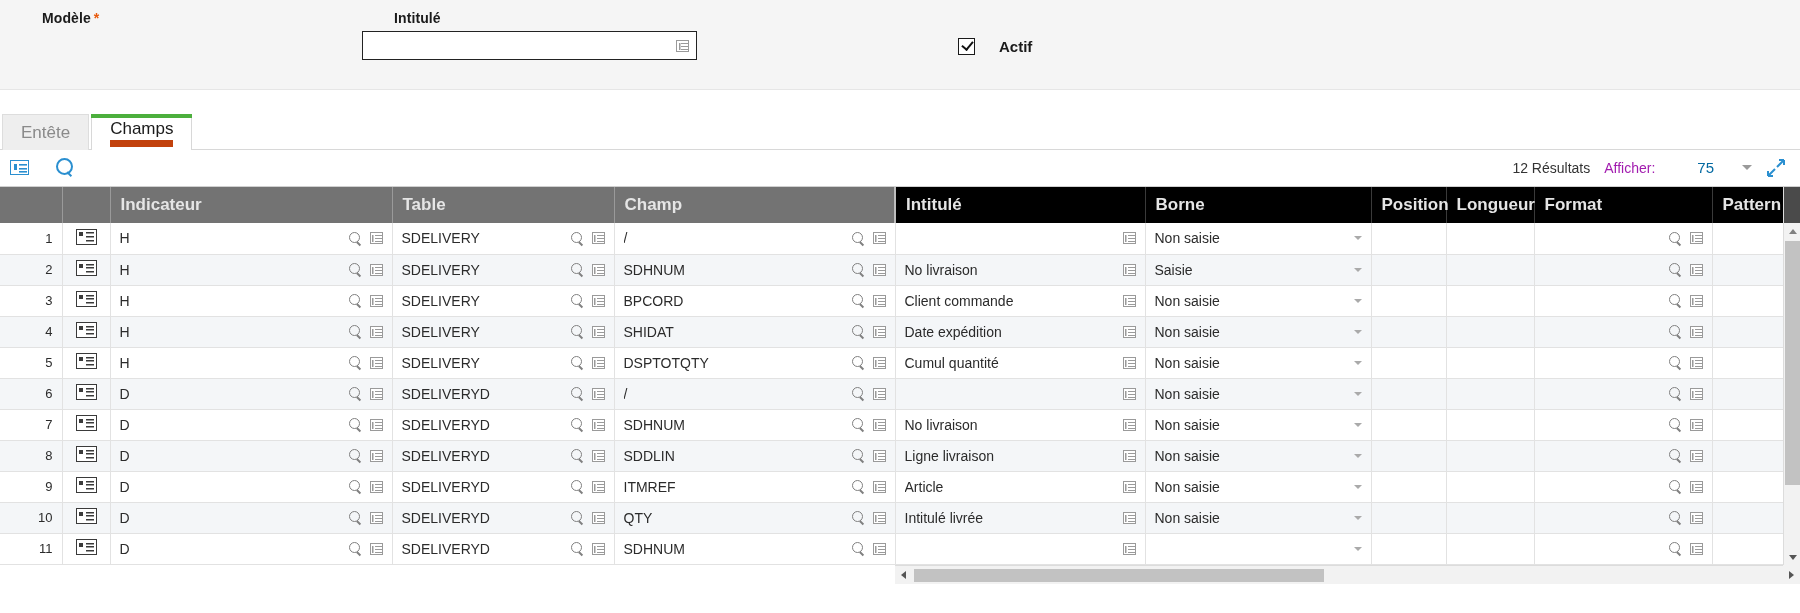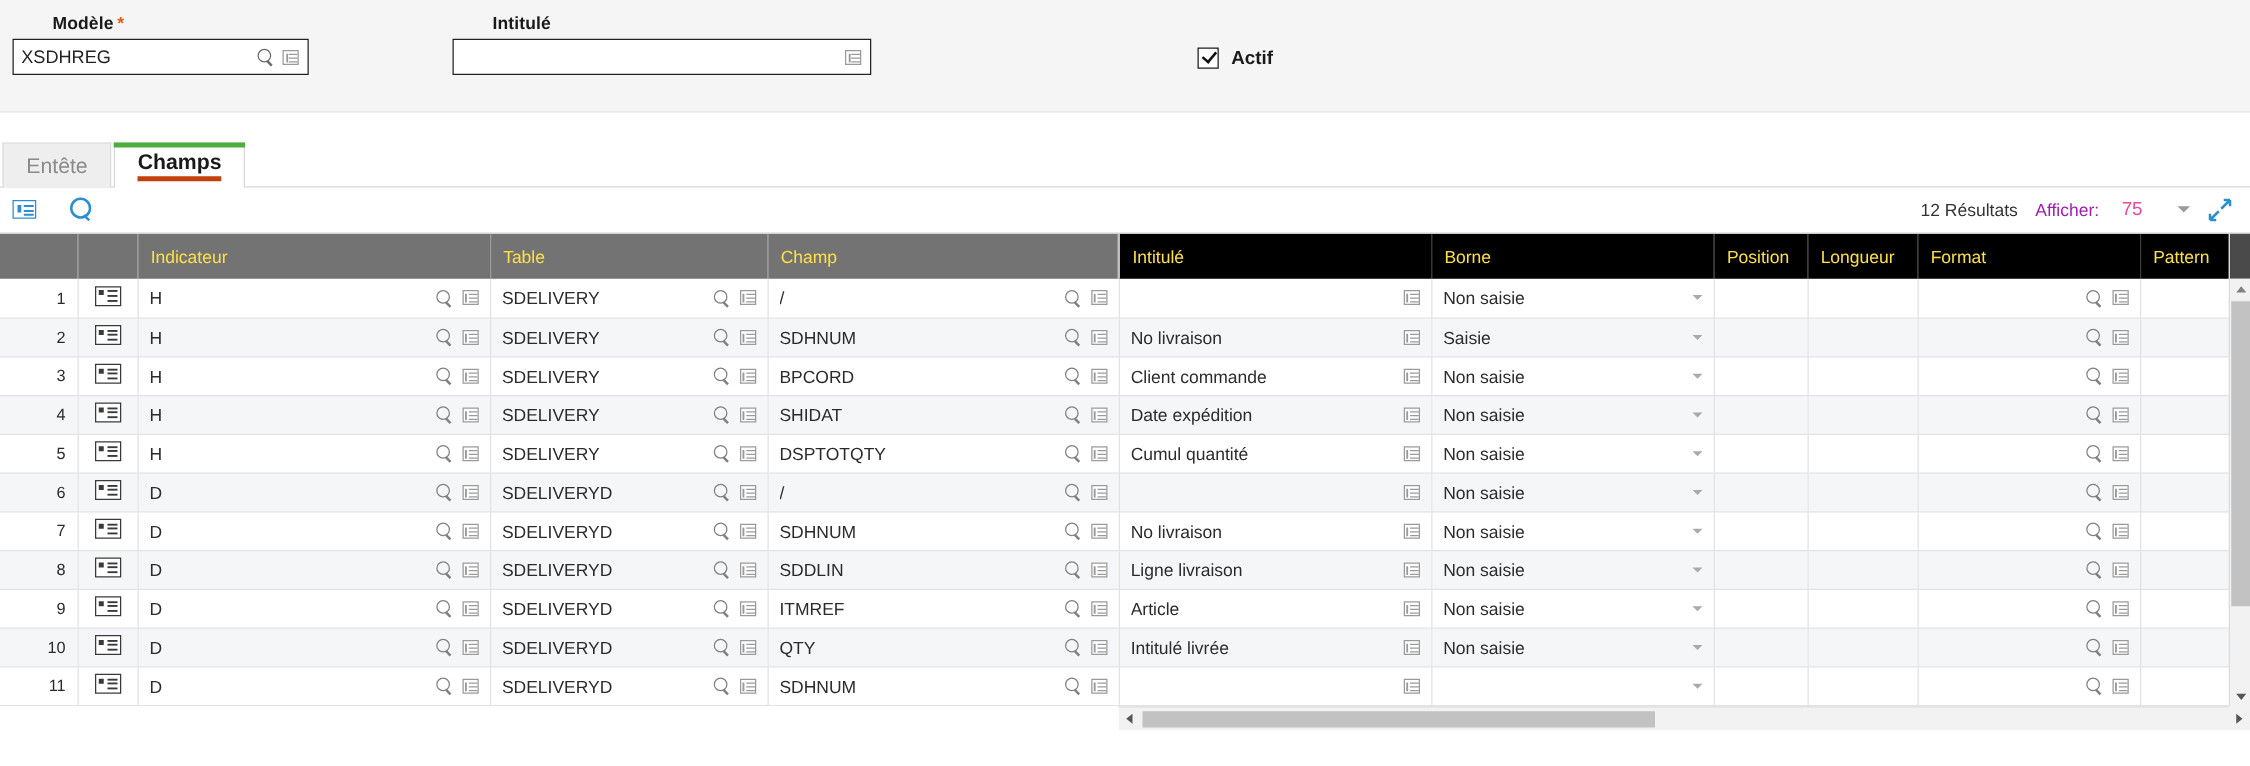--- a/index.html
+++ b/index.html
@@ -66,21 +66,21 @@
       linear-gradient(#9a9a9a,#9a9a9a) 4px 5px / 7px 1.2px no-repeat,
       linear-gradient(#9a9a9a,#9a9a9a) 4px 8px / 7px 1.2px no-repeat,
       linear-gradient(#9a9a9a,#9a9a9a) 1.5px 2px / 1.5px 7px no-repeat,
       #ffffff;
     display: inline-block;
   }
 
   
   .check-group {
     position: absolute;
-    display: flex; gap: 10px;
+    display: flex; gap: 24px;
   }
   .cbox {
     width: 17px; height: 17px;
     border: 1.6px solid #1a1a1a;
     background: #ffffff;
     position: relative;
   }
   .cbox::after {
     content: "";
     position: absolute; left: 3px; top: 2px;
@@ -121,21 +121,21 @@
     z-index: 2;
   }
   .tab.active::before {
     content:""; position:absolute; left:-1px; right:-1px; top:-1px;
     height: 4px; background: #4caf3d;
   }
   .tab.active::after {
     content:""; position:absolute; left:0; right:0; bottom:-1px;
     height: 2px; background:#ffffff;
   }
-  .tab.active .tab-text { border-bottom: 4px solid #c2410c; padding-bottom:1px;font-weight:bold; }
+  .tab.active .tab-text { border-bottom: 7px solid #c2410c; padding-bottom:1px; }
 
   
   .grid-toolbar {
     height: 36px;
     display: flex; align-items: center;
     padding: 0 6px 0 10px;
     background: #ffffff;
     border-bottom: 1px solid #ffffff;
   }
   .tb-left { display: flex; align-items: center; gap: 26px; }
@@ -157,21 +157,21 @@
     content:""; position:absolute; left:1px; top:0;
     width:13px; height:13px; border:2.2px solid #2a8fd0; border-radius:50%;
   }
   .tb-icon-search::after {
     content:""; position:absolute; left:12px; top:13px;
     width:6px; height:2.4px; background:#2a8fd0; transform:rotate(45deg);
     transform-origin:left center;
   }
   .results-text { font-size: 14px; color: #333; }
   .afficher-text { font-size: 14px; color: #a21caf; }
-  .afficher-val { font-size: 15px; color: #ec4899; padding-left: 4px; }
+  .afficher-val { font-size: 15px; color: #0369a1; padding-left: 4px; margin-left: 24px; }
   .caret-down {
     width: 0; height: 0;
     border-left: 5px solid transparent; border-right: 5px solid transparent;
     border-top: 5px solid #9a9a9a;
     margin-left: 14px; cursor: pointer;
   }
   .expand-icon { width: 20px; height: 20px; position: relative; cursor: pointer; }
   .expand-icon svg { display:block; }
 
   
@@ -182,23 +182,23 @@
     overflow: hidden;
   }
   table.grid {
     border-collapse: collapse;
     table-layout: fixed;
     width: 1785px;
     font-size: 14px;
   }
   table.grid th {
     height: 36px;
-    font-weight: normal;
-    font-size: 14px;
-    color: #fde047;
+    font-weight: bold;
+    font-size: 17px;
+    color: #e5e5e5;
     text-align: left;
     padding: 0 10px;
     border-right: 1px solid #9a9a9a;
     background: #737373;
     white-space: nowrap;
   }
   table.grid th.blk { background: #000000; border-right: 1px solid #3a3a3a; }
   table.grid th.blk.first { border-left: 2px solid #bdbdbd; }
 
   table.grid td {
@@ -278,27 +278,20 @@
   }
 </style>
 </head>
 <body>
 
 <div class="form-area">
 
   <div class="field-block" style="left:10px; top:10px; width:237px;">
     <div class="field-label">
       <span>Modèle</span><span class="req-star">*</span>
-    </div>
-    <div class="input-wrap">
-      <input type="text" value="XSDHREG" style="">
-      <span class="input-icons">
-        <span class="icon-mag dark"></span>
-        <span class="icon-list"></span>
-      </span>
     </div>
   </div>
 
   <div class="field-block" style="left:362px; top:10px; width:335px;">
     <div class="field-label">Intitulé</div>
     <div class="input-wrap">
       <input type="text" value="" style="">
       <span class="input-icons">
         <span class="icon-list"></span>
       </span>

